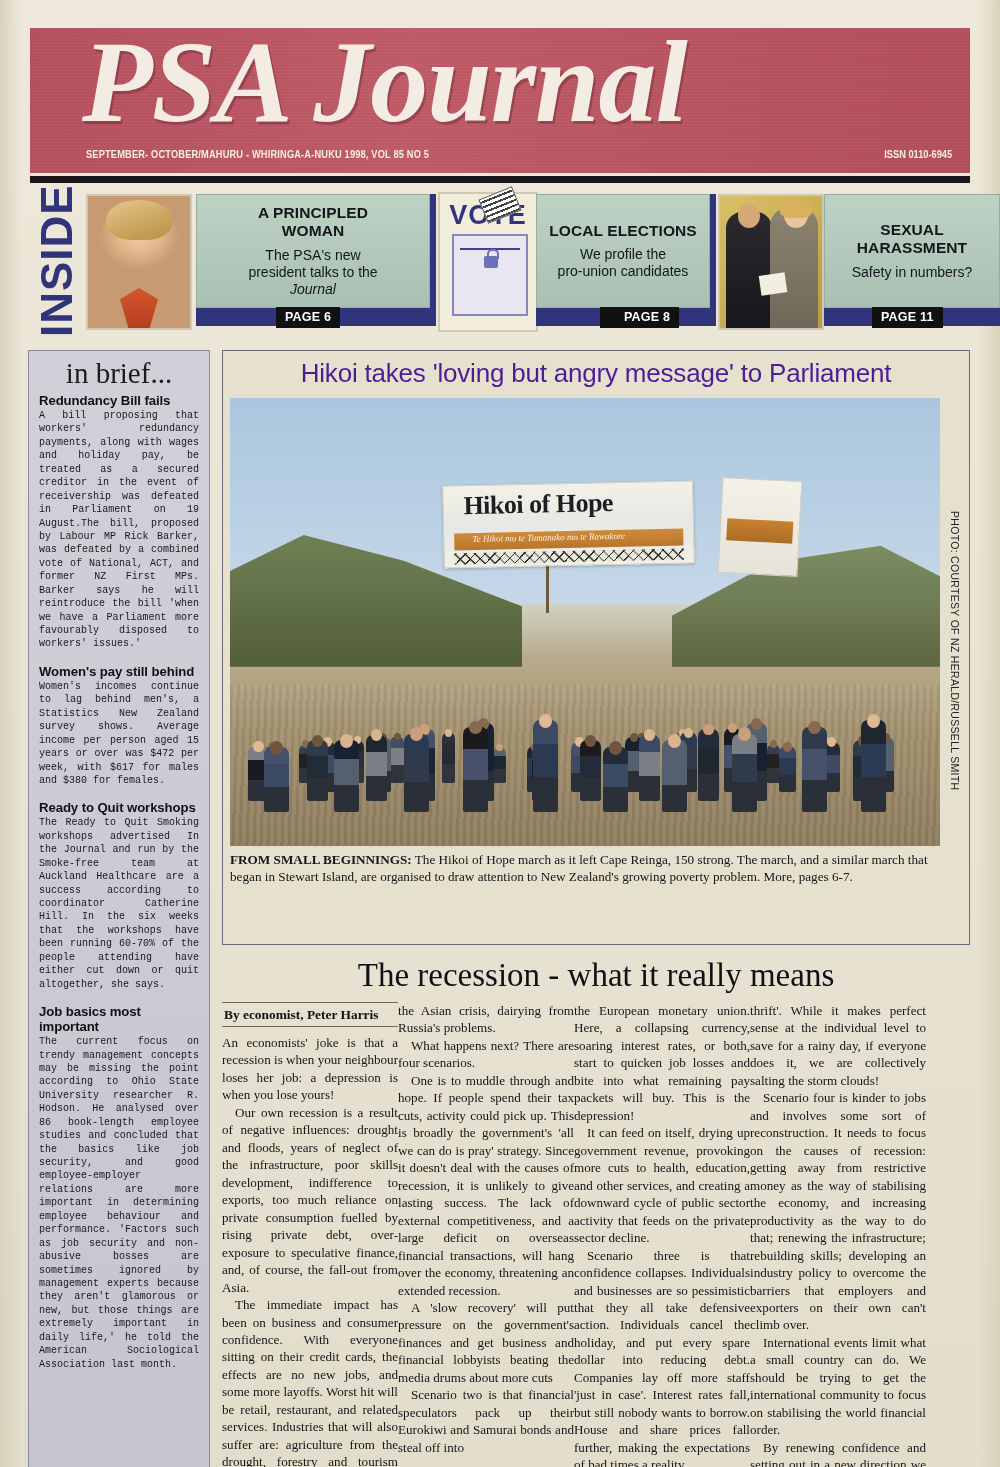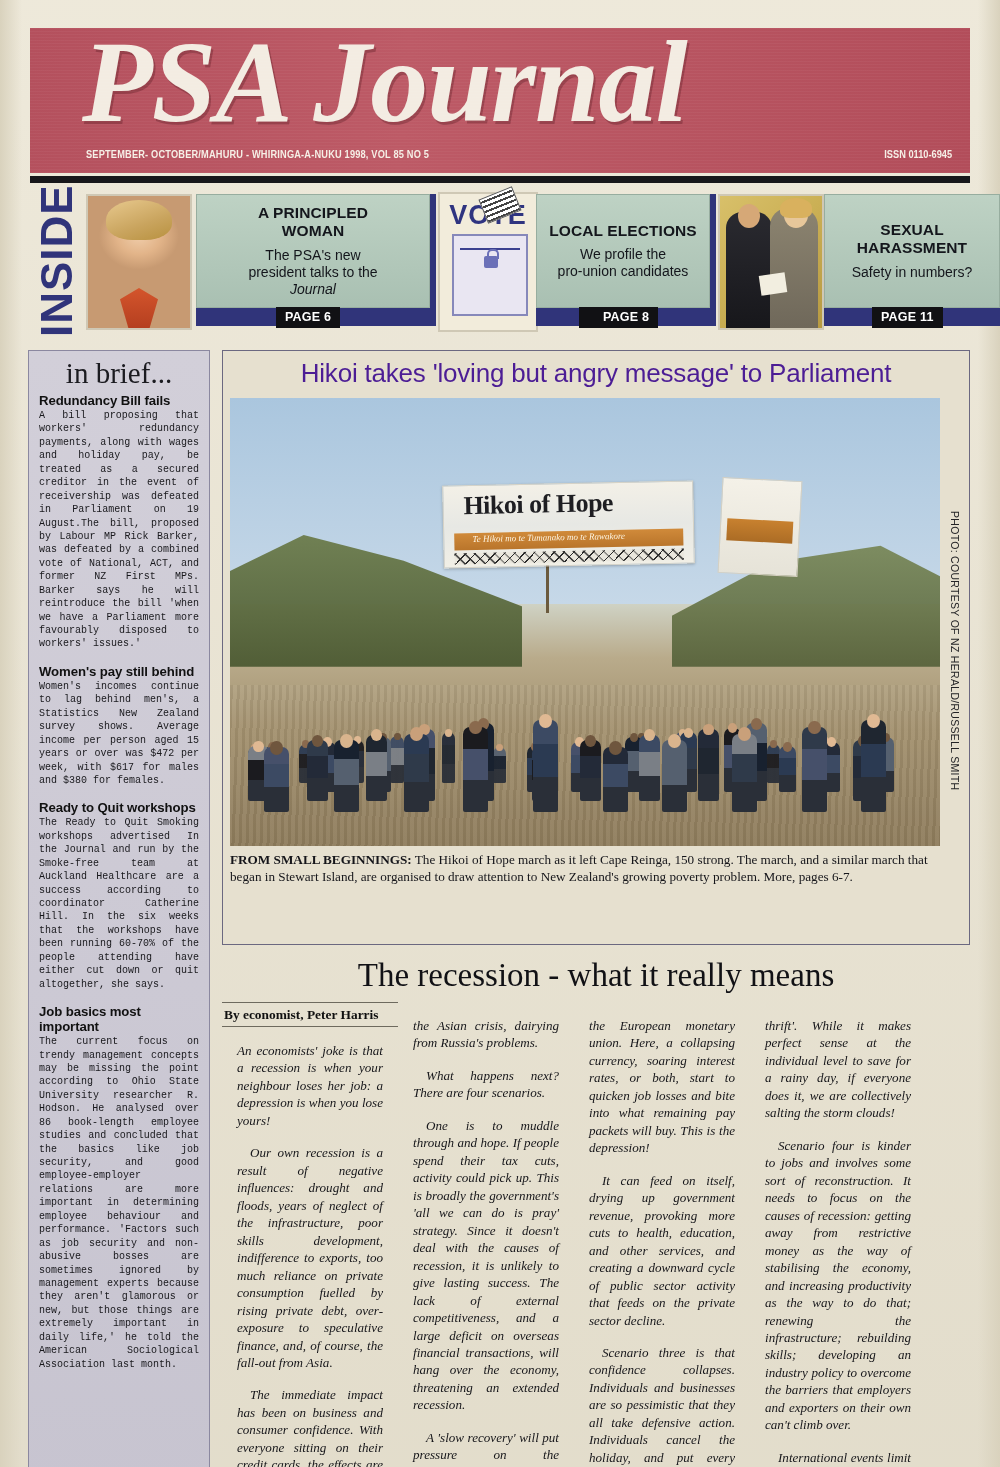--- a/index.html
+++ b/index.html
@@ -155,21 +155,21 @@
   .tease-body em{font-style:italic;}
   .page-tag{
     position:absolute;bottom:-2px;
     background:#111114;color:#fff;
     font-family:"Liberation Sans", sans-serif;font-weight:bold;font-size:12.5px;
     padding:3px 9px 4px 9px;letter-spacing:.2px;
   }
   .t1{left:166px;width:240px;}
   .t1 .page-tag{left:80px;}
   .t2{left:506px;width:180px;}
-  .t2 .page-tag{left:43px;padding-left:24px;}
+  .t2 .page-tag{left:64px;padding-left:24px;}
   .t3{left:794px;width:176px;}
   .t3 .page-tag{left:48px;}
   .t3 .tease-inner{right:0;}
 
   
   .brief{
     position:absolute;left:28px;top:350px;width:182px;height:1152px;
     background:#cfccd6;
     background-image:linear-gradient(180deg,#d2cfd9,#c7c4d0);
     border:1px solid #8b88a0;
@@ -277,23 +277,23 @@
     display:flex;align-items:center;justify-content:center;
     font-family:"Liberation Serif", serif;font-size:33px;color:#111115;
     white-space:nowrap;
   }
   .art-cols{
     position:absolute;left:222px;top:1002px;width:748px;height:425px;
     display:flex;
   }
   .col{width:176px;}
   .col p{
-    margin:15px;font-family:"Liberation Serif", serif;
+    margin:0;font-family:"Liberation Serif", serif;
     font-size:13.1px;line-height:1.335;text-align:justify;color:#16161a;
-    text-indent:13px;-webkit-hyphens:auto;hyphens:auto;font-style:italic;
+    text-indent:13px;-webkit-hyphens:auto;hyphens:auto;
   }
   .col p.first{text-indent:0;}
   .byline-wrap{margin-bottom:7px;}
   .byline-rule{height:1px;background:#6e6a5e;margin-bottom:3px;}
   .byline{
     font-family:"Liberation Serif", serif;font-weight:bold;font-size:13.4px;
     color:#111;padding:1px 0 3px 2px;
   }
   .byline-rule2{height:1px;background:#6e6a5e;margin-bottom:6px;}
 

